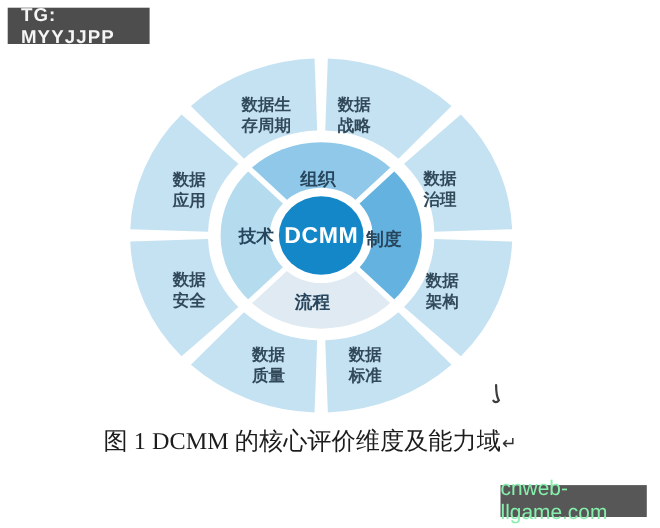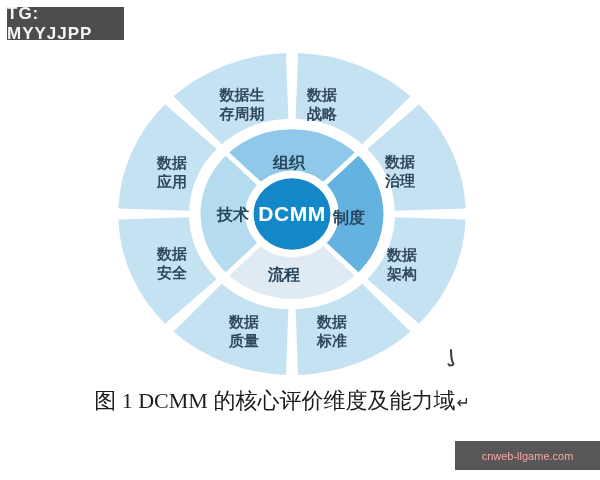--- a/index.html
+++ b/index.html
@@ -13,29 +13,29 @@
   }
   .tg-badge {
     position: absolute;
     left: 7px; top: 7px;
     width: 117px; height: 33px;
     background: #4d4d4d;
     color: #f5f5f5;
     font-size: 17px;
     font-weight: bold;
     letter-spacing: 1px;
-    display: flex; align-items: center; justify-content: center;
+    display: flex; align-items: center; justify-content: center; padding-left: 12px;
   }
   .watermark {
     position: absolute;
     left: 455px; top: 441px;
-    width: 145px; height: 29px;
+    width: 133px; height: 29px;
     background: #575757;
-    color: #fca5a5;
-    font-size: 11px;
+    color: #86efac;
+    font-size: 19px;
     display: flex; align-items: center; justify-content: center;
   }
   .diagram-svg { position: absolute; left: 0; top: 0; }
   .outer-label {
     font-size: 15px;
     font-weight: bold;
     text-anchor: middle;
     font-family: "Liberation Sans", sans-serif;
   }
   .inner-label {

